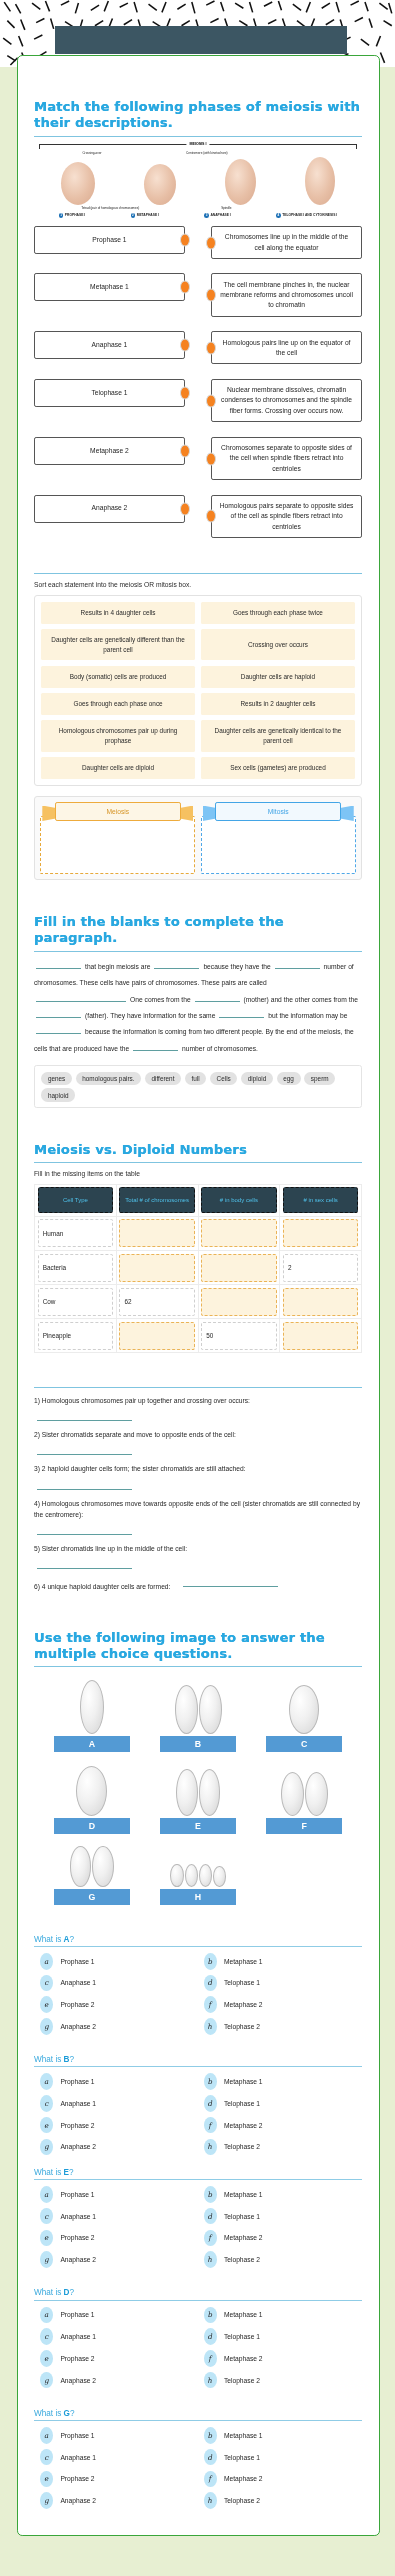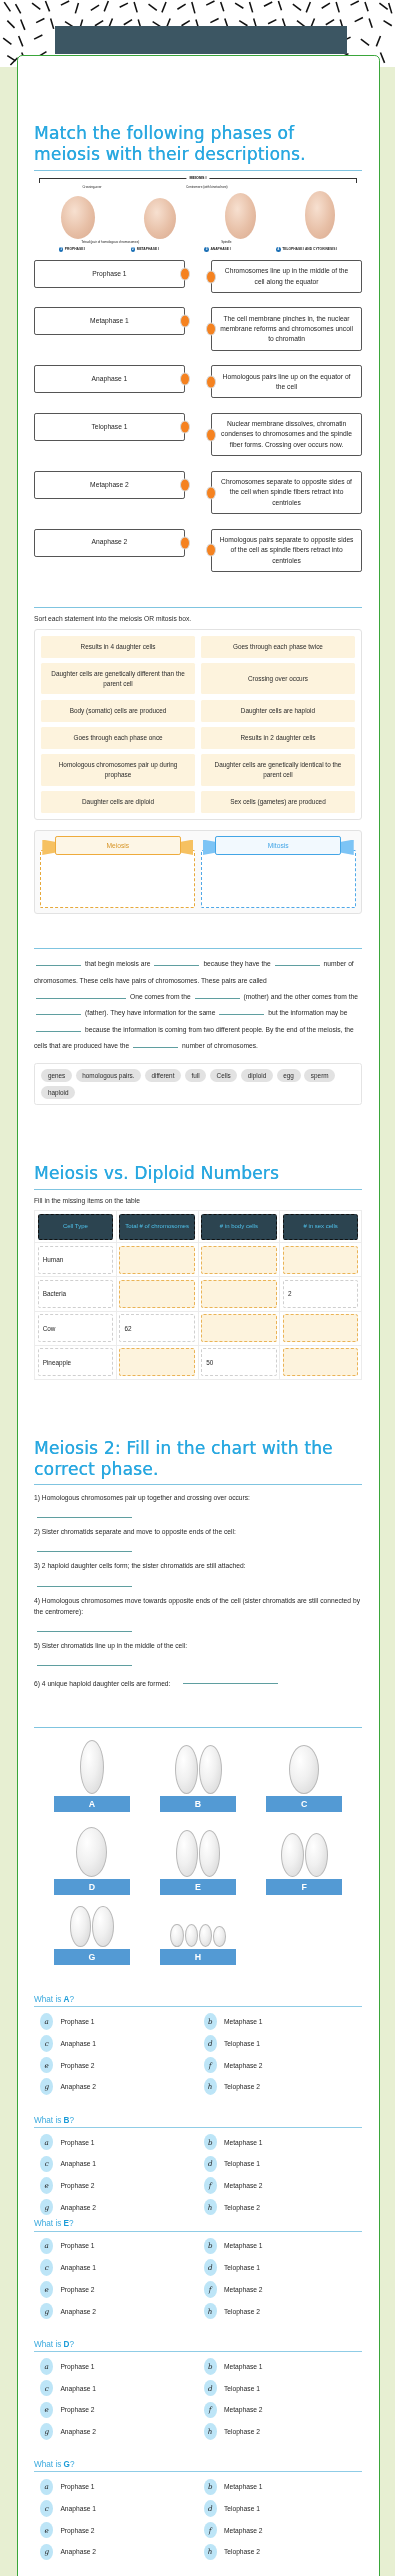--- a/index.html
+++ b/index.html
@@ -42,27 +42,26 @@
     z-index: 5;
   }
   .sheet-inner { padding: 0 16.5px; }
 
   .spacer-top { height: 43px; }
 
   
   h2.worksheet-title {
     font-family: "DejaVu Sans", sans-serif;
     color: #29a8e0;
-    font-size: 17px;
-    font-weight: normal;
+    font-size: 13px;
+    font-weight: bold;
     line-height: 1.25;
     letter-spacing: 0.2px;
     margin-bottom: 4.1px;
     text-shadow: 0.3px 0.3px 0 #29a8e0;
-    margin-top: 24px;
   }
   .title-rule {
     border: none;
     border-top: 0.5px solid #7fc4e0;
     margin: 0 0 7.2px 0;
   }
   .instruction {
     font-size: 6.7px;
     color: #2b2b2b;
     margin: 0 0 6.2px 0;
@@ -635,20 +634,21 @@
             <div class="plate">Mitosis</div>
           </div>
           <div class="drop-zone blue"></div>
         </div>
       </div>
     </div>
 
     <div class="section-gap"></div>
 
     <div class="section">
+      <h2 class="worksheet-title">Fill in the blanks to complete the paragraph.</h2>
       <hr class="title-rule">
 
       <div class="para">
         <span class="blank b-md"></span>
         <span>that begin meiosis are</span>
         <span class="blank b-md"></span>
         <span>because they have the</span>
         <span class="blank b-md"></span>
         <span>number of chromosomes. These cells have pairs of chromosomes. These pairs are called</span>
         <span class="blank b-xl"></span>
@@ -759,21 +759,20 @@
                 <div class="cell-blank"></div>
               </td>
           </tr>
         </tbody>
       </table>
     </div>
 
     <div class="section-gap"></div>
 
     <div class="section">
-      <h2 class="worksheet-title">Meiosis 2: Fill in the chart with the correct phase.</h2>
       <hr class="title-rule">
 
       <div class="qline">1) Homologous chromosomes pair up together and crossing over occurs:</div>
       <div class="answer-rule"></div>
 
       <div class="qline">2) Sister chromatids separate and move to opposite ends of the cell:</div>
       <div class="answer-rule"></div>
 
       <div class="qline">3) 2 haploid daughter cells form; the sister chromatids are still attached:</div>
       <div class="answer-rule"></div>
@@ -786,20 +785,21 @@
 
       <div class="qline">
         <span>6) 4 unique haploid daughter cells are formed:</span>
         <span class="answer-rule inline"></span>
       </div>
     </div>
 
     <div class="section-gap"></div>
 
     <div class="section">
+      <h2 class="worksheet-title">Use the following image to answer the multiple choice questions.</h2>
       <hr class="title-rule">
 
       <div class="letter-grid">
         <div class="lrow">
           <div class="lcell">
             <div class="pic">
               <div class="ovoid" style="width:24px;height:54px;"></div>
             </div>
             <div class="letter-tag">A</div>
           </div>
@@ -898,21 +898,21 @@
               <div class="opt-bullet">g</div>
               <div class="opt-label">Anaphase 2</div>
             </div>
           <div class="opt">
               <div class="opt-bullet">h</div>
               <div class="opt-label">Telophase 2</div>
             </div>
         </div>
       </div>
 
-      <div style="margin-bottom:4px;">
+      <div style="margin-bottom:13px;">
         <div class="mcq-q">
           <span>What is </span><b>B</b><span>?</span>
         </div>
         <hr class="mcq-rule">
         <div class="mcq-grid">
           <div class="opt">
               <div class="opt-bullet">a</div>
               <div class="opt-label">Prophase 1</div>
             </div>
           <div class="opt">

